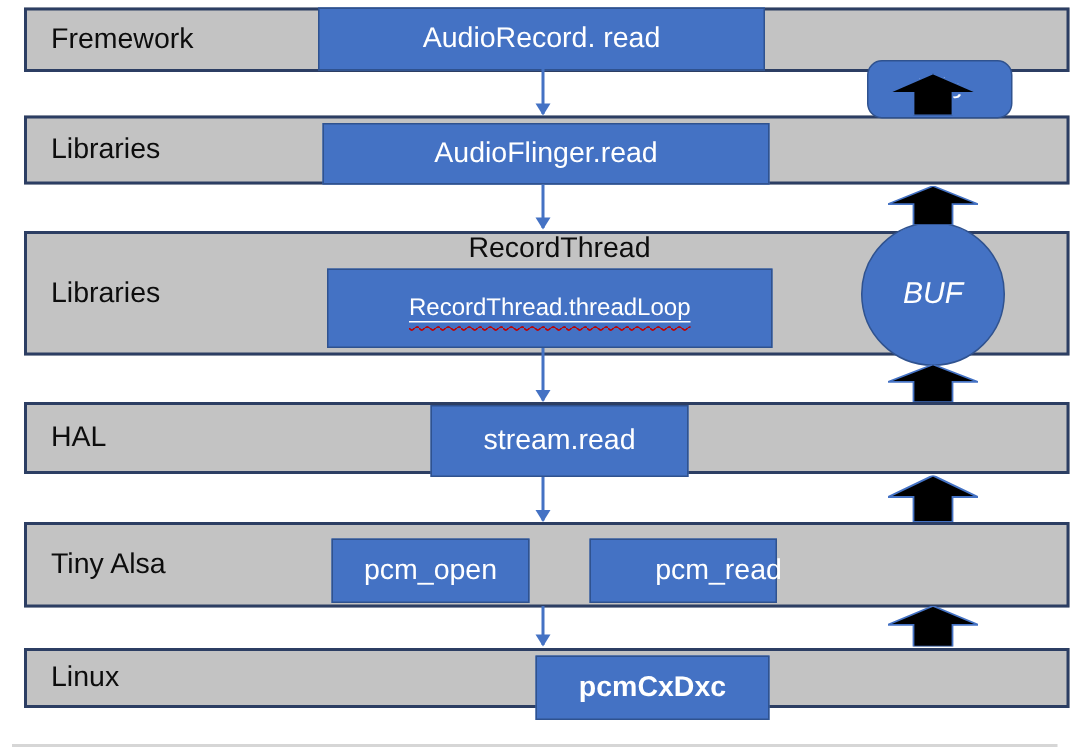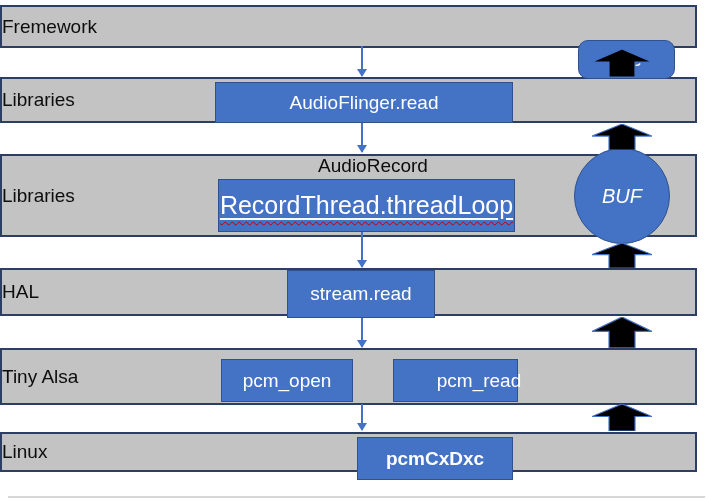--- a/index.html
+++ b/index.html
@@ -1,23 +1,23 @@
 <!DOCTYPE html>
 <html><head>
 <meta charset="utf-8">
 <style>
   * { margin:0; padding:0; box-sizing:border-box; }
   html,body { background:#ffffff; }
   body { font-family:"Liberation Sans", sans-serif; }
   .canvas { position:relative; width:720px; height:500px; background:#ffffff; overflow:hidden; }
 
   .band {
-    position:absolute; left:0; width:697px;
+    position:absolute; left:16px; width:697px;
     background:#c3c3c3; border:2px solid #2c3e63;
-    display:flex; align-items:center; padding-left:0;
+    display:flex; align-items:center; padding-left:16px;
     font-size:19px; color:#0d0d0d;
   }
   .node {
     position:absolute; background:#4472c4; border:1.5px solid #2f528f;
     color:#ffffff; display:flex; align-items:center; justify-content:center;
     font-size:19px; text-align:center;
   }
   .rounded { border-radius:10px; }
   .circle  { border-radius:50%; font-size:20px; }
   .bold    { font-weight:bold; }
@@ -59,30 +59,31 @@
   <div class="band" style="top:348px; height:57px;">
     <span>Tiny Alsa</span>
   </div>
   <div class="band" style="top:268px; height:48px;">
     <span>HAL</span>
   </div>
   <div class="band" style="top:432px; height:40px;">
     <span>Linux</span>
   </div>
 
-  <div class="afl-label">AudioRecord</div>
+  <div class="afl-label">RecordThread</div>
 
+  <div class="node" style="left:212px; top:5px;   width:298px; height:42px;">AudioRecord. read</div>
 
   <div class="node" style="left:215px; top:82px;  width:298px; height:41px;">AudioFlinger.read</div>
 
-  <div class="node" style="left:218px; top:179px; width:297px; height:53px; font-size:25px;">
+  <div class="node" style="left:218px; top:179px; width:297px; height:53px; font-size:16px;">
     <span class="rt-outer"><span class="rt-inner">RecordThread.threadLoop</span></span>
   </div>
 
-  <div class="node" style="left:287px; top:270px; width:148px; height:48px;">stream.read</div>
+  <div class="node" style="left:287px; top:270px; width:172px; height:48px;">stream.read</div>
 
   <div class="node" style="left:221px; top:359px; width:132px; height:43px;">pcm_open</div>
 
   <div class="node" style="left:393px; top:359px; width:125px; height:43px;padding-left:47px;">pcm_read</div>
 
   <div class="node bold" style="left:315px; top:437px; width:156px; height:43px;margin-left:42px;">pcmCxDxc</div>
 
   <div class="node rounded" style="left:578px; top:8px; width:97px; height:39px;margin-top:32px;">File</div>
 
   <div class="node circle" style="left:574px; top:148px; width:96px; height:96px;font-style:italic;">BUF</div>

